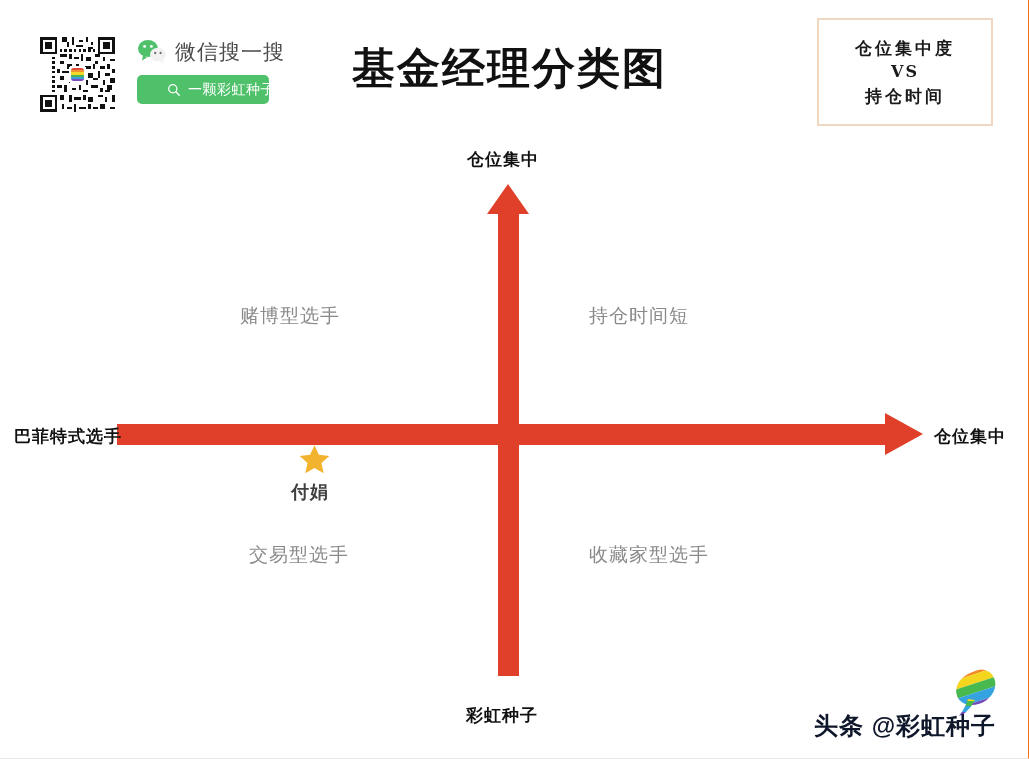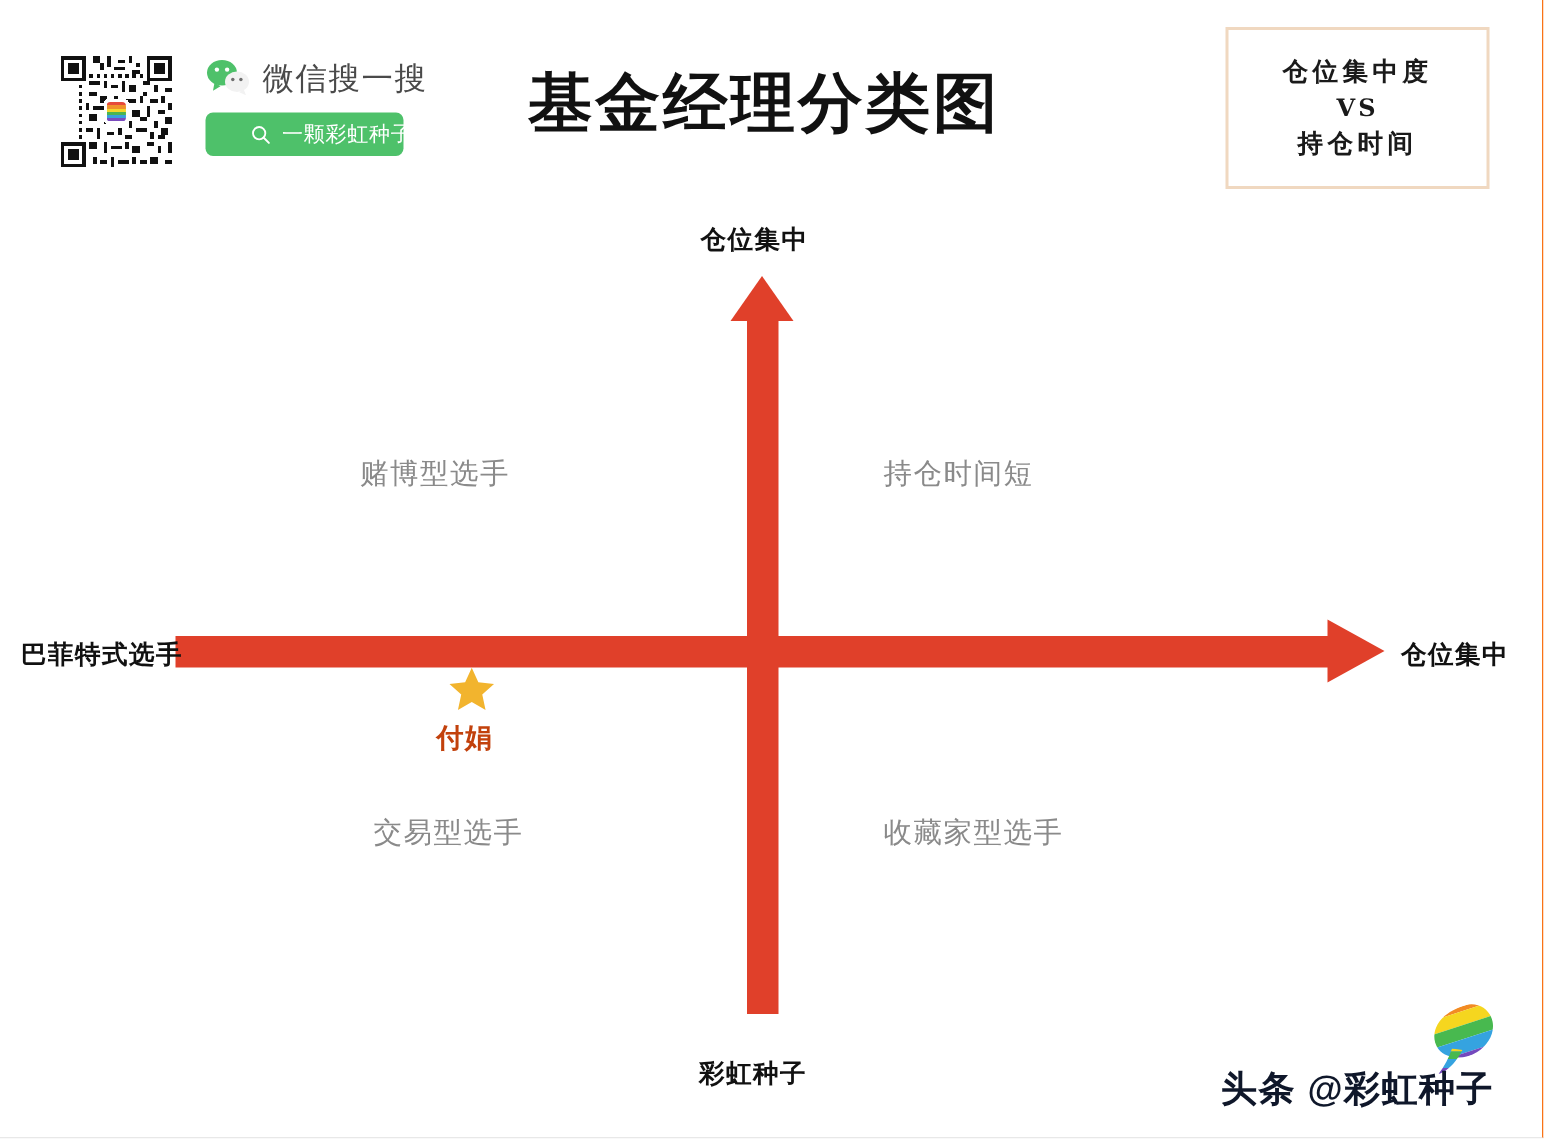--- a/index.html
+++ b/index.html
@@ -203,21 +203,21 @@
     line-height: 33px;
     text-align: center;
   }
   #marker-label {
     position: absolute;
     left: 291px;
     top: 480px;
     font-family: "DejaVu Serif", "Liberation Serif", serif;
     font-size: 18px;
     font-weight: bold;
-    color: #c2410c;
+    color: #404040;
     letter-spacing: 1px;
     white-space: nowrap;
   }
 
   
   #watermark {
     position: absolute;
     left: 808px;
     top: 668px;
     width: 210px;

